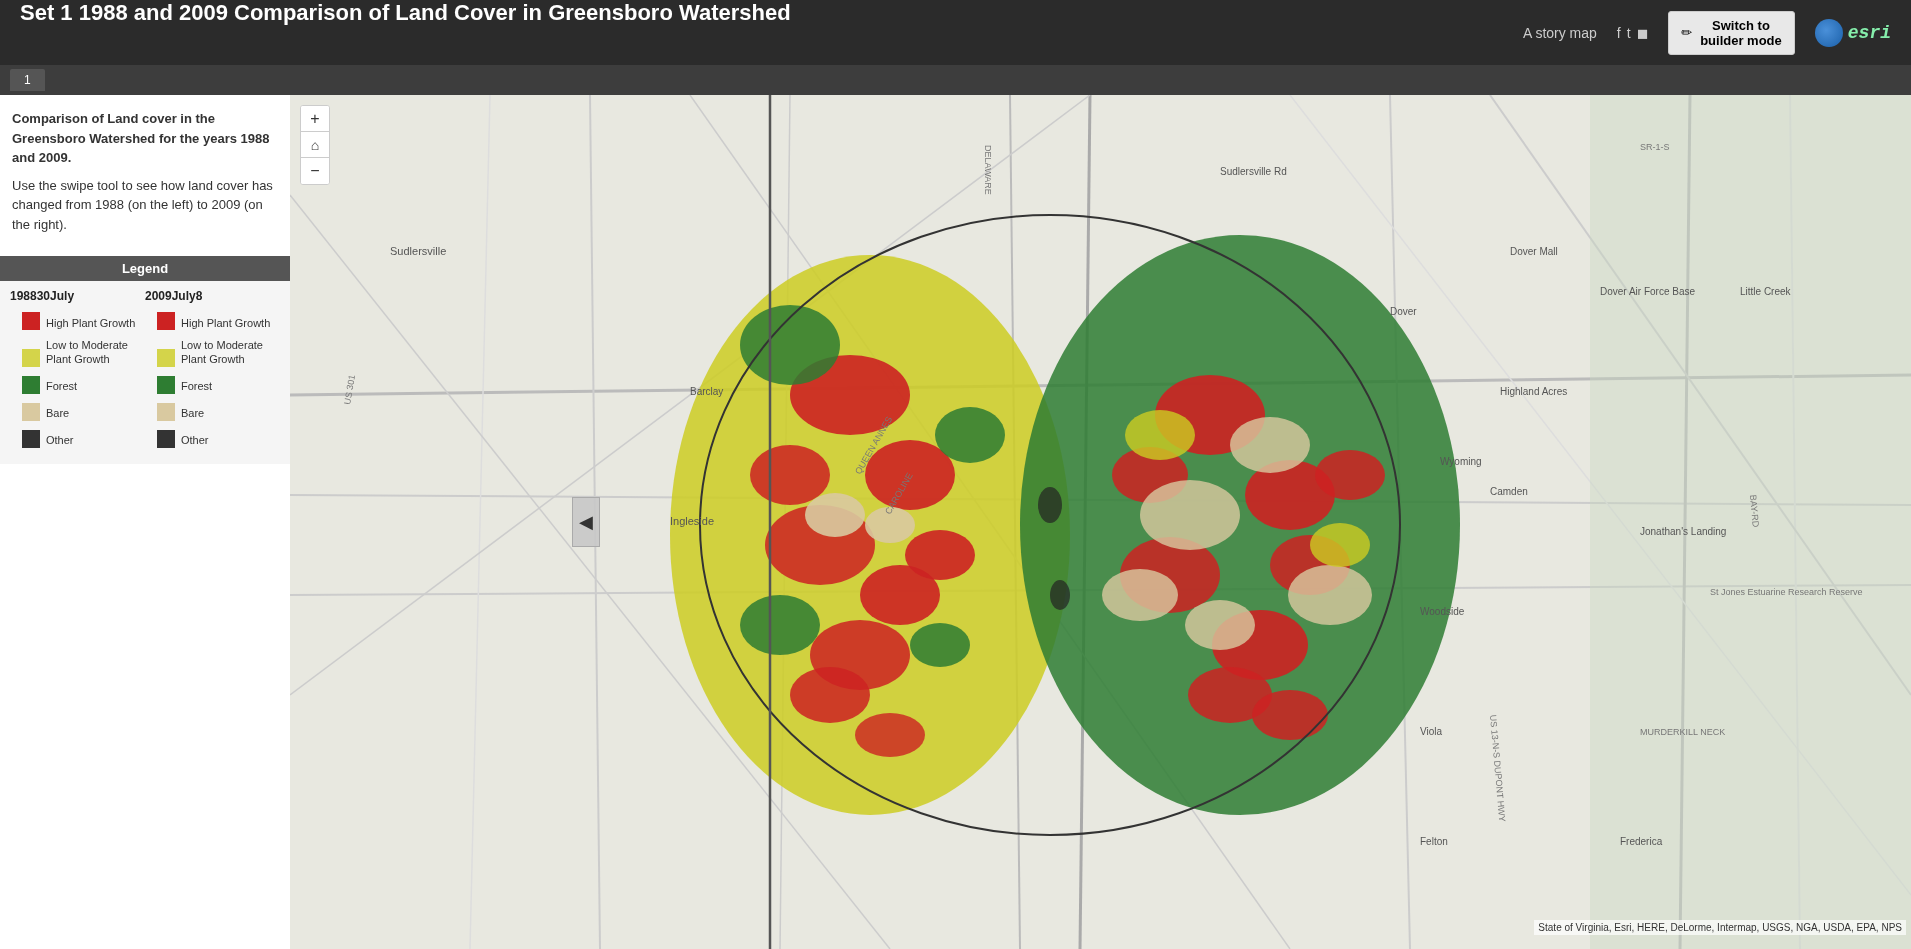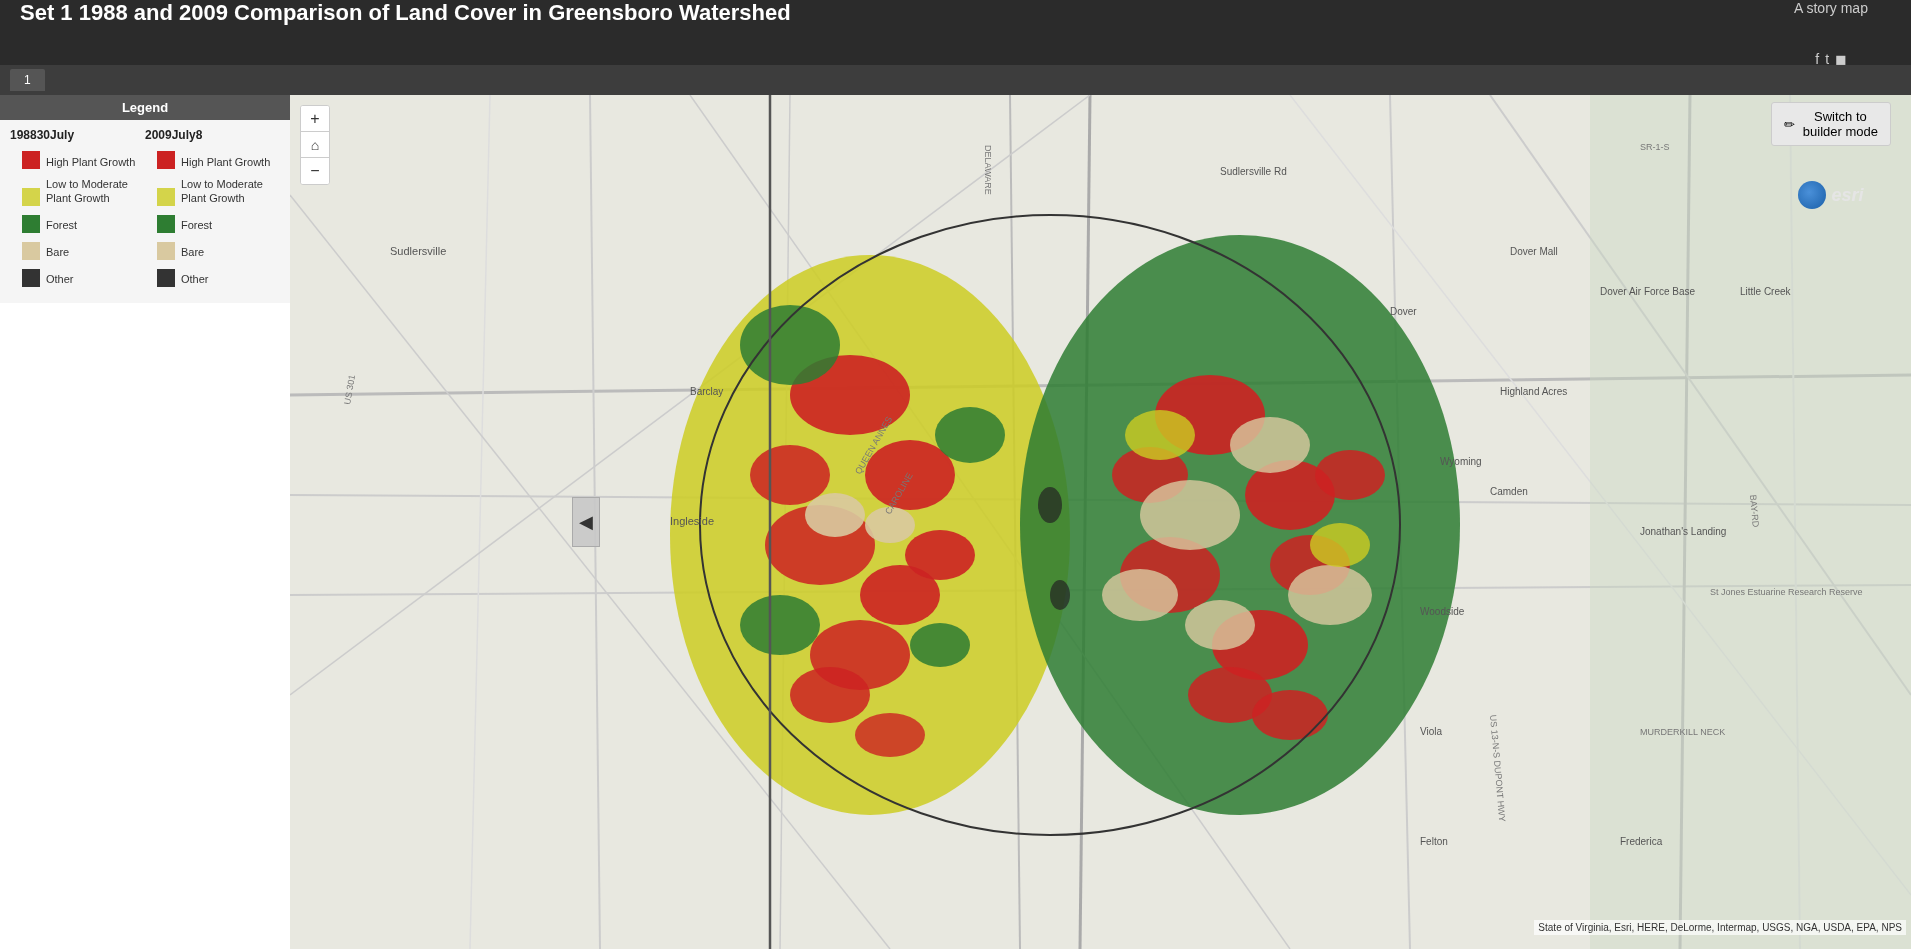--- a/index.html
+++ b/index.html
@@ -16,22 +16,21 @@
       z-index: 10;
     }
     #header-title {
       color: #fff;
       font-size: 22px;
       font-weight: bold;
     }
     #header-right {
       display: flex;
       align-items: center;
-      gap: 35px;
-      flex-direction: column;
+      gap: 20px;
     }
     #story-map-label {
       color: #ccc;
       font-size: 14px;
     }
     #social-icons {
       display: flex;
       gap: 6px;
       align-items: center;
     }
@@ -44,25 +43,26 @@
       border: 1px solid #ccc;
       border-radius: 3px;
       padding: 6px 12px;
       cursor: pointer;
       display: flex;
       align-items: center;
       gap: 8px;
       font-size: 13px;
     }
     #esri-logo {
-      color: #e5e5e5;
+      color: #86efac;
       font-size: 20px;
       display: flex;
       align-items: center;
       gap: 5px;
+      font-family: Liberation Mono, monospace;
     }
     .esri-globe {
       width: 28px;
       height: 28px;
       background: radial-gradient(circle at 40% 40%, #4a90d9, #1a5fa8);
       border-radius: 50%;
       display: inline-block;
     }
 
     
@@ -239,37 +239,41 @@
   <span id="header-title">Set 1 1988 and 2009 Comparison of Land Cover in Greensboro Watershed</span>
   <div id="header-right">
     <span id="story-map-label">A story map</span>
     <div id="social-icons">
       <span class="social-icon">f</span>
       <span class="social-icon">t</span>
       <span class="social-icon">◼</span>
     </div>
     <button id="builder-mode-btn">
       <span>✏</span>
-      <span style="white-space:pre-line;">Switch to
+      <span style="white-space:pre-line;font-weight:bold;">Switch to
 builder mode</span>
     </button>
     <div id="esri-logo">
       <span class="esri-globe"></span>
       <span style="font-size:18px;font-style:italic;font-weight:bold;">esri</span>
     </div>
   </div>
 </div>
 
 <div id="tab-bar">
   <div class="tab">1</div>
 </div>
 
 <div id="main">
 
   <div id="left-panel">
+    <div id="description">
+      <p><strong>Comparison of Land cover in the Greensboro Watershed for the years 1988 and 2009.</strong></p>
+      <p>Use the swipe tool to see how land cover has changed from 1988 (on the left) to 2009 (on the right).</p>
+    </div>
 
     <div id="legend">
       <div id="legend-title">Legend</div>
       <div id="legend-content">
         <div id="legend-columns">
 
           <div class="legend-col">
             <div class="legend-col-title">198830July</div>
             <div class="legend-item">
               <div class="legend-swatch" style="background:#cc2222;"></div>

